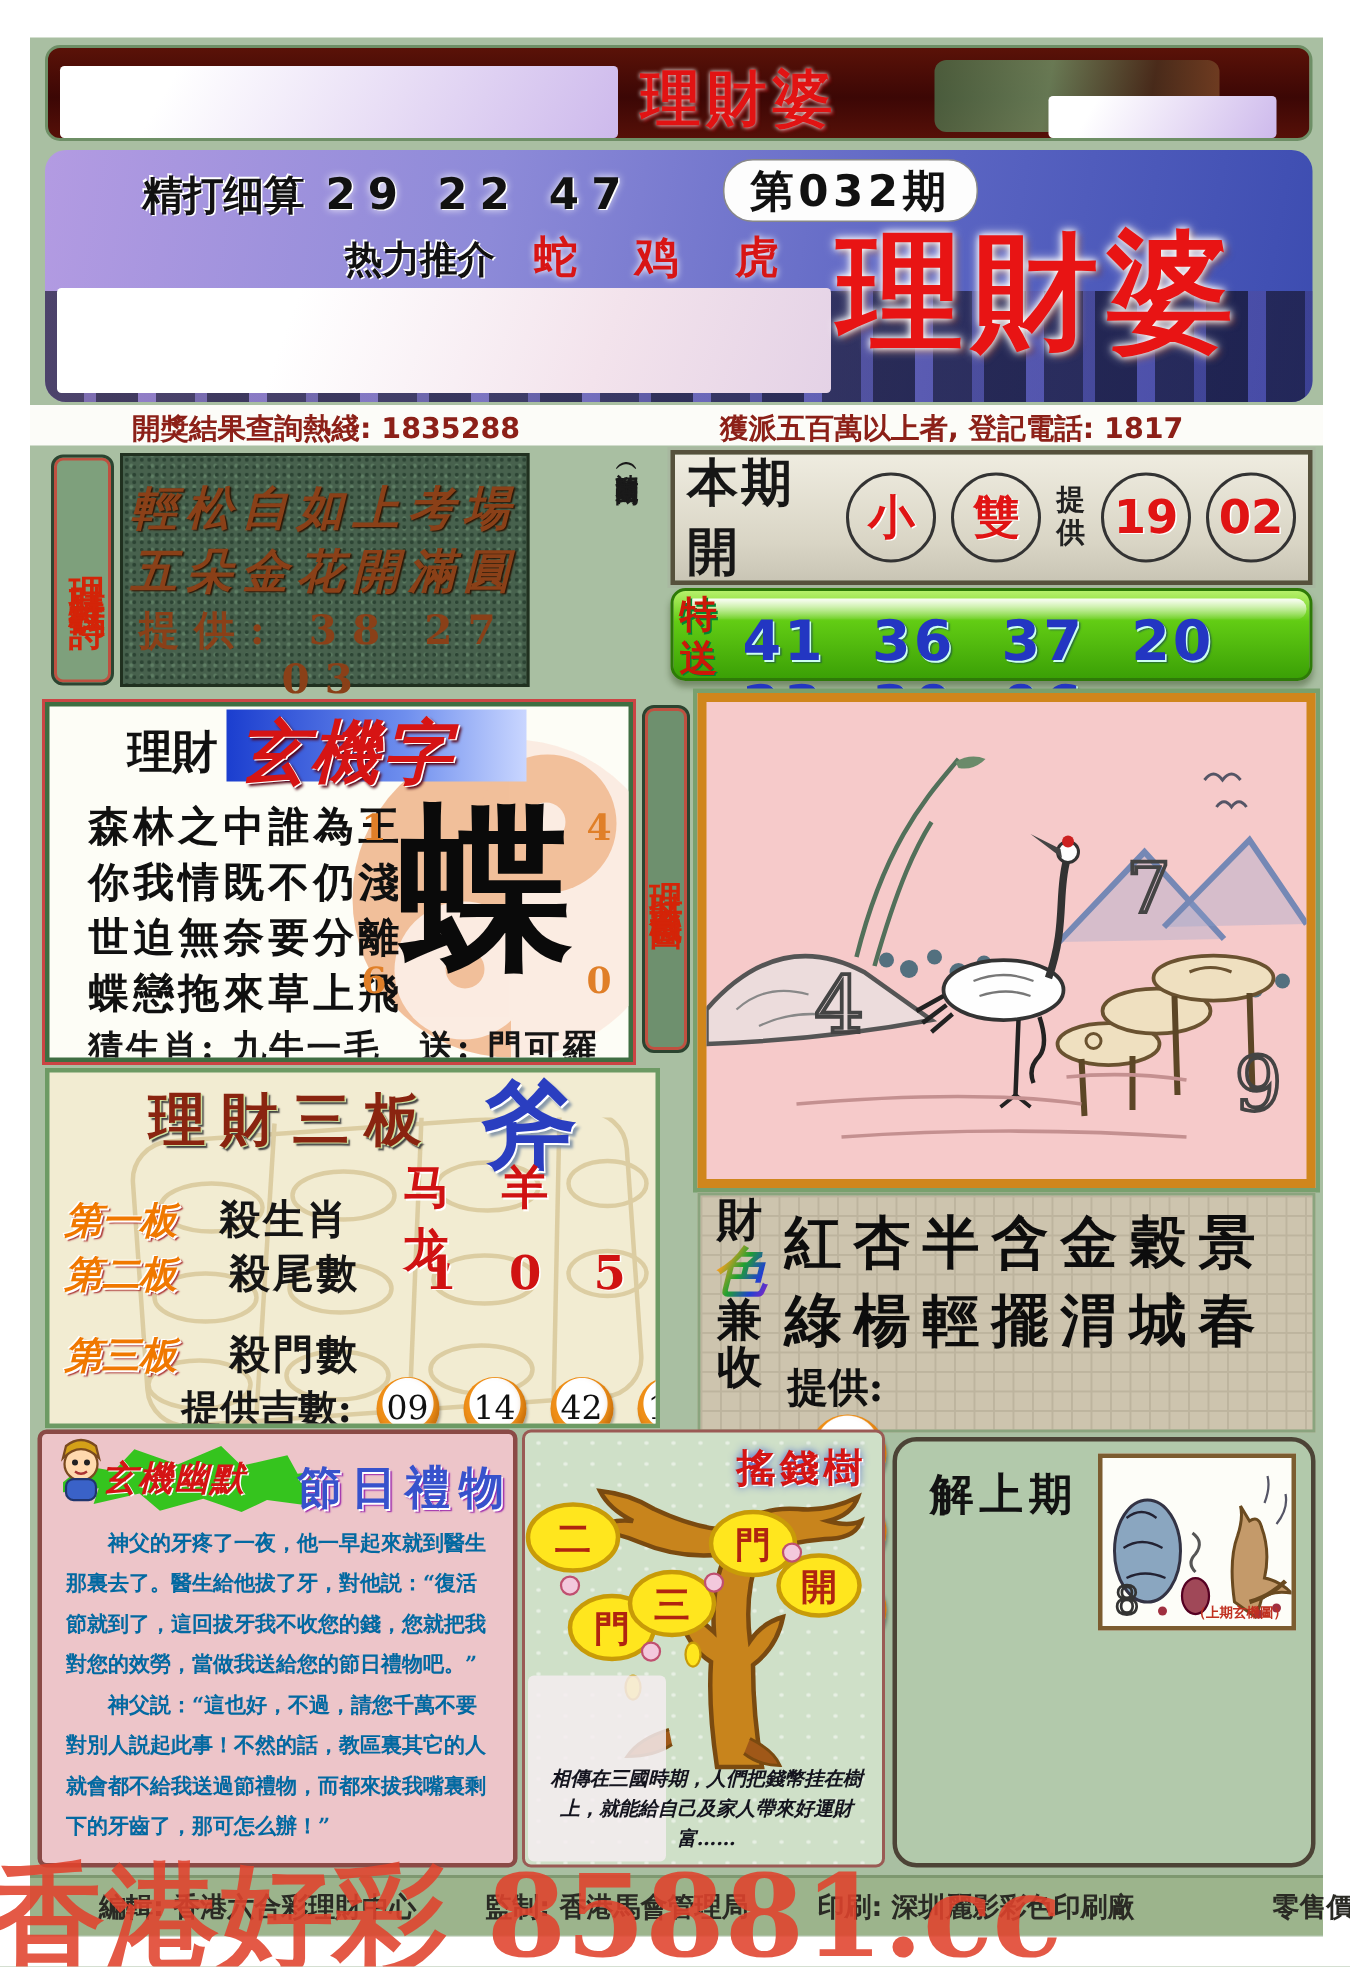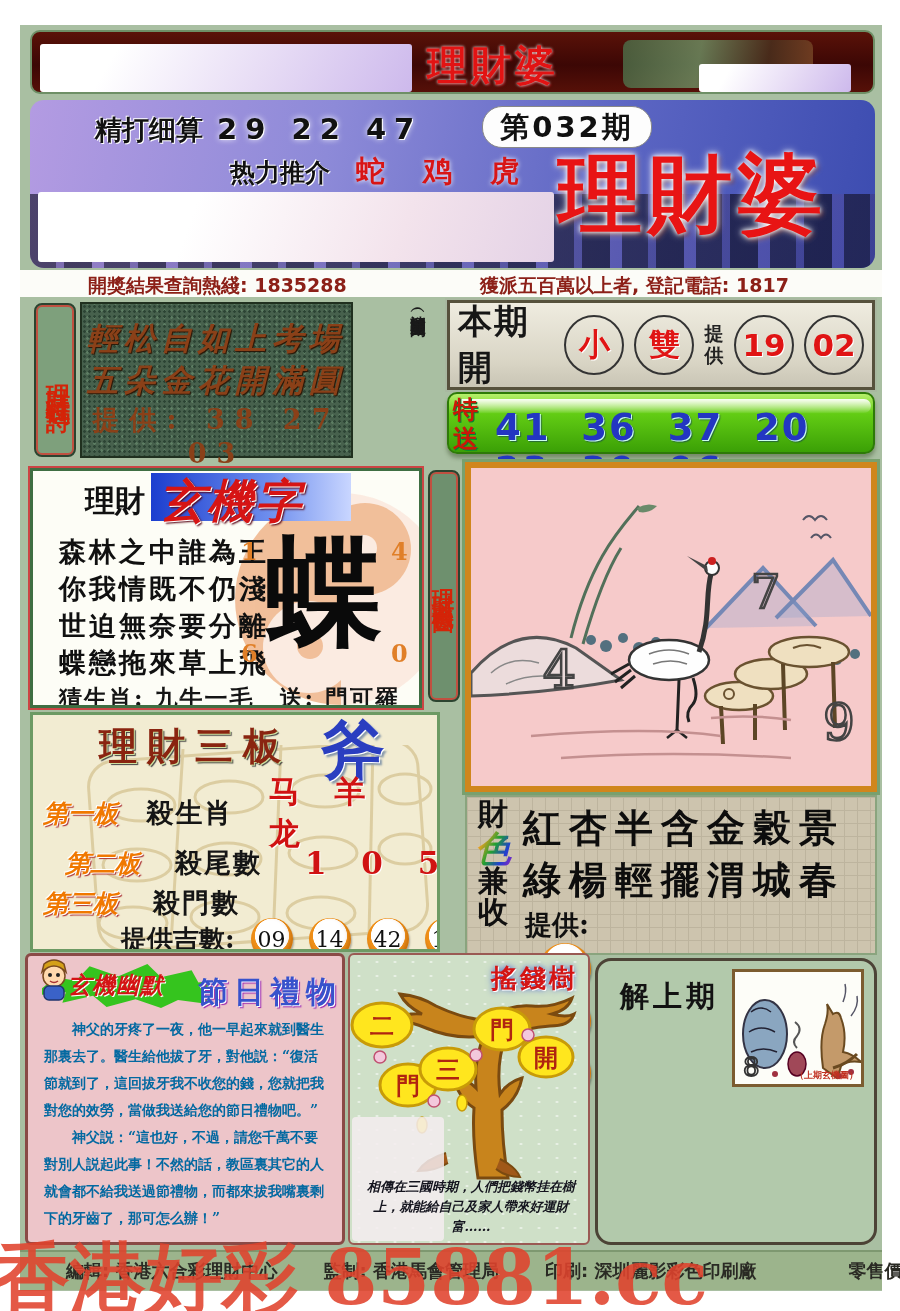--- a/index.html
+++ b/index.html
@@ -310,21 +310,21 @@
         <ellipse cx="288" cy="168" rx="34" ry="16"></ellipse>
     </g>
   </svg>
   <div class="abs sb-title">理財三板</div>
   <div class="abs sb-axe">斧</div>
   <div class="sb-row" style="top:76px;">
     <span class="sb-label">第一板</span>
     <span class="sb-name">殺生肖</span>
     <span class="sb-value">马 羊 龙</span>
   </div>
-  <div class="sb-row" style="top:126px;margin-left:22px;">
+  <div class="sb-row" style="top:112px;">
     <span class="sb-label">第二板</span>
     <span class="sb-name">殺尾數</span>
     <span class="sb-value">1 0 5</span>
   </div>
   <div class="sb-row" style="top:166px;">
     <span class="sb-label">第三板</span>
     <span class="sb-name">殺門數</span>
   </div>
   <div class="sb-row" style="top:202px;left:88px;">
     <span class="sb-lucky-label">提供吉數:</span>

